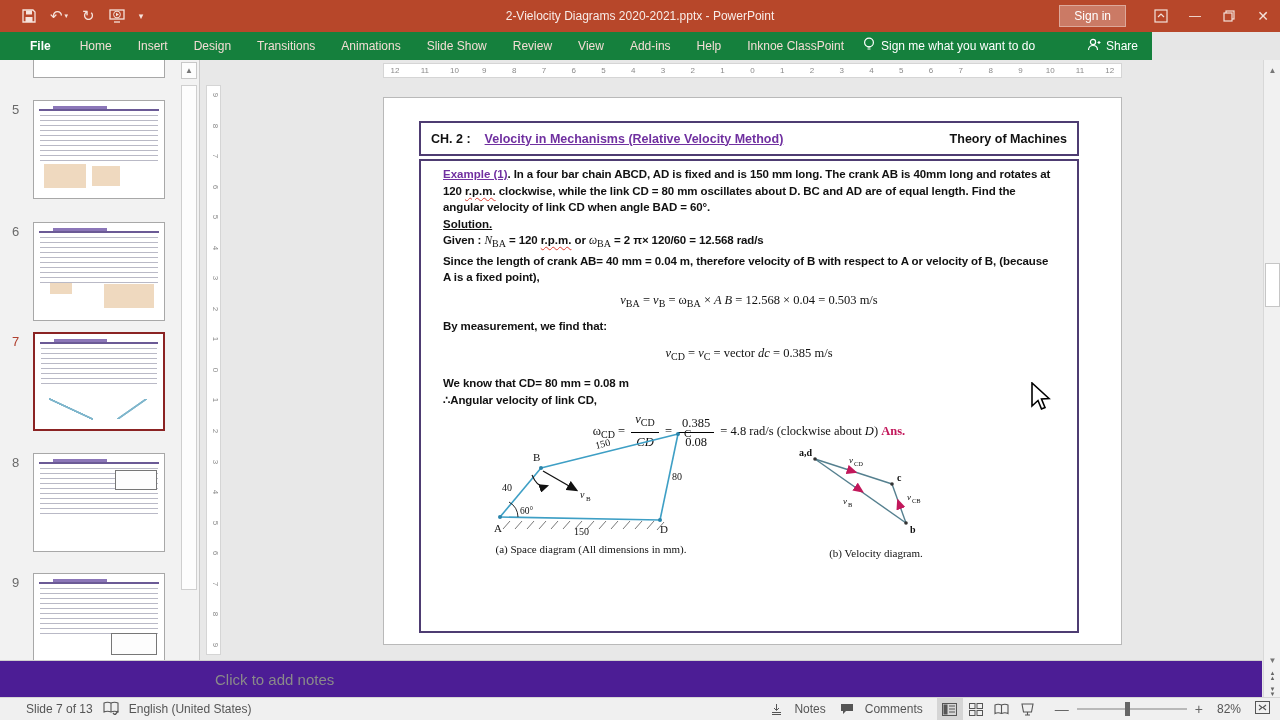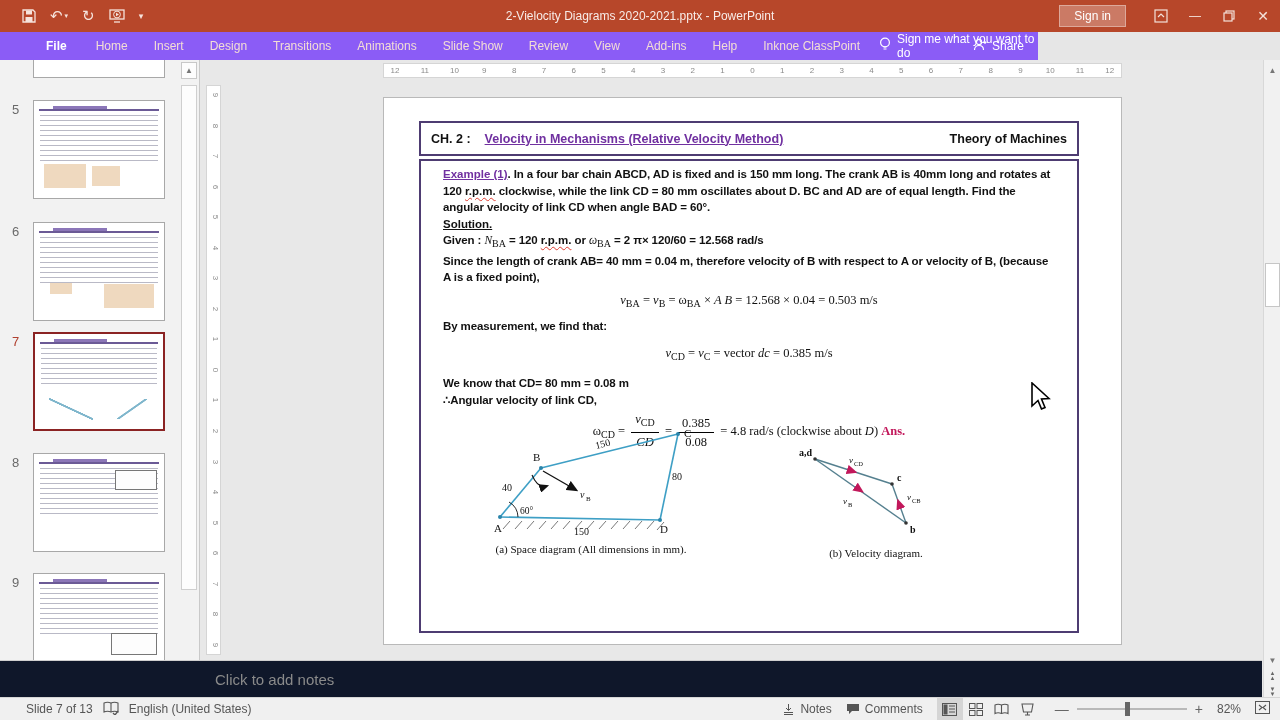--- a/index.html
+++ b/index.html
@@ -9,21 +9,21 @@
   
   .titlebar { position:absolute; left:0; top:0; width:1280px; height:32px; background:#b7472a; display:flex; align-items:center; color:#fff; }
   .qat { display:flex; align-items:center; gap:14px; padding-left:22px; }
   .qat .qbtn { display:flex; align-items:center; color:#f6e3dc; cursor:pointer; font-size:13px; }
   .tb-title { position:absolute; left:0; right:0; text-align:center; font-size:12px; color:#f8ece8; pointer-events:none; }
   .tb-right { position:absolute; right:0; top:0; height:32px; display:flex; align-items:center; }
   .signin { background:rgba(255,255,255,.28); border:1px solid rgba(255,255,255,.35); color:#fff; font-size:12px; padding:3px 14px; margin-right:18px; cursor:pointer; }
   .winbtn { width:34px; height:32px; display:flex; align-items:center; justify-content:center; color:#f4e2db; font-size:12px; cursor:pointer; }
 
   
-  .ribbonrow { position:absolute; left:0; top:32px; width:1038px; height:28px; background:#8b5cf6; display:flex; align-items:center; color:#f3ddd5;padding-left:16px; }
+  .ribbonrow { position:absolute; left:0; top:32px; width:1152px; height:28px; background:#15803d; display:flex; align-items:center; color:#f3ddd5; }
   .tabs { display:flex; align-items:center; padding-left:14px; }
   .rtab { font-size:12px; padding:5px 13px; cursor:pointer; white-space:nowrap; }
   .rtab.file { color:#fff; font-weight:bold; padding:5px 16px; }
   .tellme { display:flex; align-items:center; gap:6px; font-size:12px; margin-left:6px; cursor:pointer; color:#fff; }
   .share { position:absolute; right:14px; display:flex; align-items:center; gap:5px; font-size:12px; color:#fff; cursor:pointer; }
 
   
   .workarea { position:absolute; left:0; top:60px; width:1280px; height:637px; background:#e8e8e8; }
 
   
@@ -86,28 +86,28 @@
 
   svg text { font-family:"Liberation Serif", serif; fill:#111; }
 
   
   .main-sb { position:absolute; right:0; top:0; width:17px; height:637px; background:#f1f1f1; border-left:1px solid #d8d8d8; }
   .main-sb .arrow { position:absolute; left:1px; width:15px; height:16px; color:#777; font-size:8px; display:flex; align-items:center; justify-content:center; cursor:pointer; }
   .sb-thumb { position:absolute; left:1px; top:203px; width:15px; height:44px; background:#fff; border:1px solid #c6c6c6; cursor:pointer; }
   .dbl { position:absolute; left:1px; width:15px; height:16px; display:flex; flex-direction:column; align-items:center; justify-content:center; color:#666; font-size:6px; line-height:5px; cursor:pointer; }
 
   
-  .notesbar { position:absolute; left:0; top:600px; width:1262px; height:37px; background:#0f172a; border-top:1px solid #cfcfcf; display:flex; align-items:center; }
+  .notesbar { position:absolute; left:0; top:600px; width:1262px; height:37px; background:#4c1d95; border-top:1px solid #cfcfcf; display:flex; align-items:center; }
   .notesbar .ph { margin-left:215px; font-size:15px; color:#8a8a8a; cursor:text; }
 
   
   .statusbar { position:absolute; left:0; top:697px; width:1280px; height:23px; background:#f0f0f0; border-top:1px solid #d6d6d6; display:flex; align-items:center; font-size:12px; color:#555; }
   .sb-left { display:flex; align-items:center; gap:10px; padding-left:26px; }
   .sb-right { margin-left:auto; display:flex; align-items:center; gap:14px; padding-right:10px; }
-  .sb-item { display:flex; align-items:center; gap:5px; cursor:pointer; }
+  .sb-item { display:flex; align-items:center; gap:11px; cursor:pointer; }
   .viewbtns { display:flex; align-items:center; }
   .vbtn { width:26px; height:22px; display:flex; align-items:center; justify-content:center; cursor:pointer; }
   .vbtn.active { background:#d5d5d5; }
   .zoomslider { display:flex; align-items:center; gap:8px; }
   .ztrack { position:relative; width:110px; height:2px; background:#b9b9b9; }
   .zthumb { position:absolute; left:48px; top:-6px; width:5px; height:14px; background:#666; cursor:pointer; }
   .zsign { font-size:14px; color:#666; cursor:pointer; }
 
   .cursor { position:absolute; left:1030px; top:382px; z-index:50; pointer-events:none; }
 </style>

